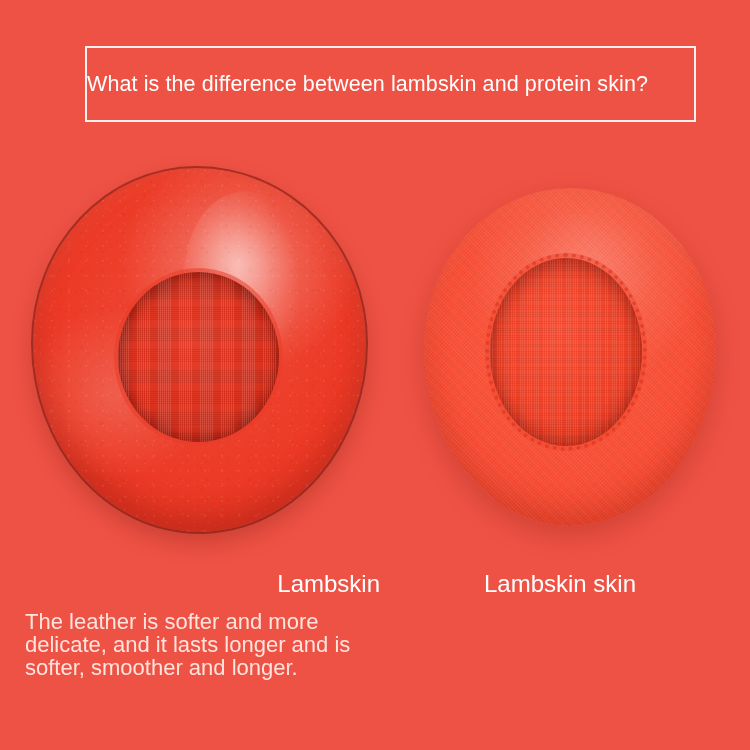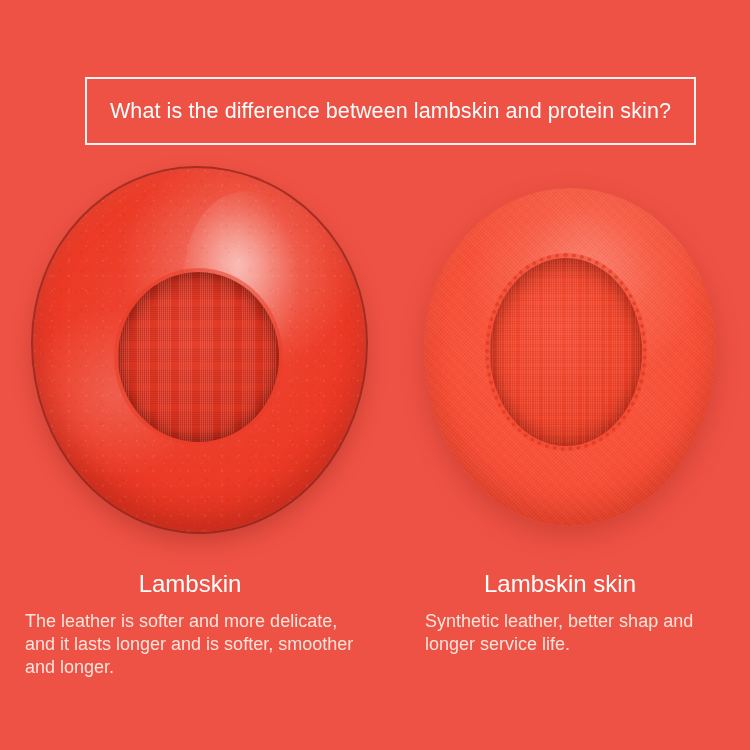--- a/index.html
+++ b/index.html
@@ -20,27 +20,26 @@
     background: #ee5244;
     overflow: hidden;
   }
 
   
   #title-box {
     position: absolute;
     left: 85px;
     top: 46px;
     width: 611px;
-    height: 68px;
+    height: 76px;
     border: 2px solid rgba(255,255,255,0.92);
     box-sizing: border-box;
     display: flex;
     align-items: center;
-    justify-content: center;
-    margin-top: 31px;
+    justify-content: flex-start;
   }
   #title-text {
     color: #ffffff;
     font-size: 21.5px;
     letter-spacing: 0.1px;
     white-space: nowrap;
     font-weight: 400;
   }
 
   
@@ -232,27 +231,27 @@
   }
 
   
   .heading {
     position: absolute;
     color: #ffffff;
     font-size: 24px;
     font-weight: 400;
     white-space: nowrap;
   }
-  #heading-left  { left: 0px;   top: 570px; width: 380px; text-align: center; }
+  #heading-left  { left: 0px;   top: 570px; width: 380px; text-align: right; }
   #heading-right { left: 400px; top: 570px; width: 320px; text-align: center; }
 
   .body-text {
     position: absolute;
     color: #ffe3dd;
-    font-size: 18px;
+    font-size: 22px;
     line-height: 23px;
     font-weight: 400;
   }
   #body-left  { left: 25px;  top: 610px; width: 345px; }
   #body-right { left: 425px; top: 610px; width: 300px; }
 </style>
 </head>
 <body>
 
 <div id="stage">
@@ -277,15 +276,14 @@
       <div id="pad-right-stitch"></div>
     </div>
   </div>
 
   <div id="heading-left" class="heading">Lambskin</div>
 
   <div id="heading-right" class="heading">Lambskin skin</div>
 
   <div id="body-left" class="body-text">The leather is softer and more delicate, and it lasts longer and is softer, smoother and longer.</div>
 
-  <div id="body-right" class="body-text">Synthetic leather, better shap and longer service life.</div>
 
 </div>
 
 </body></html>

